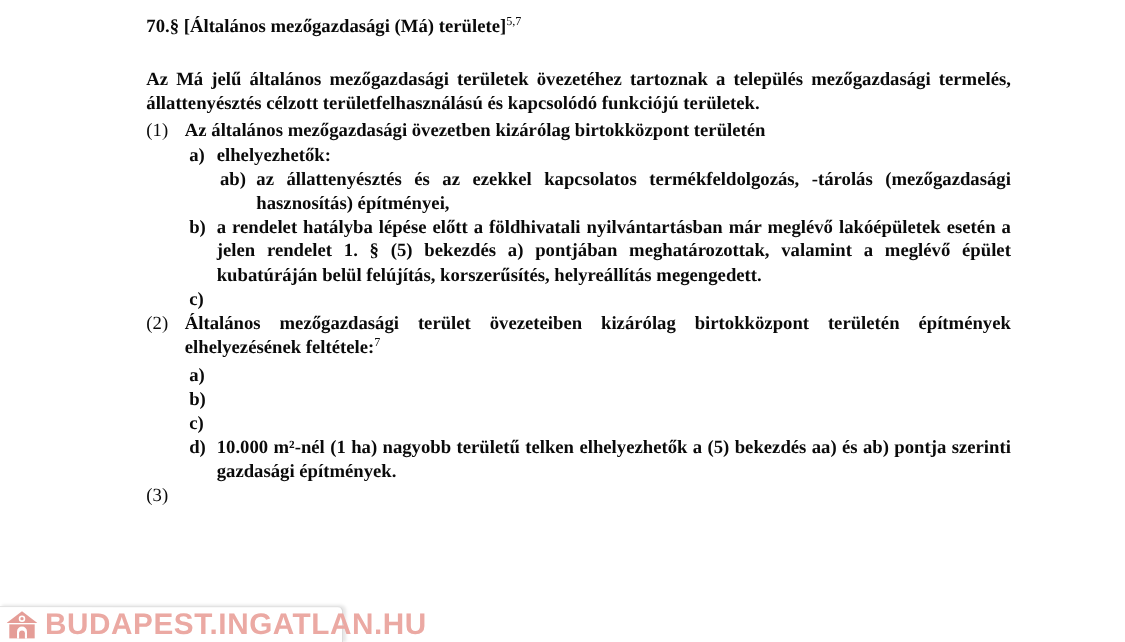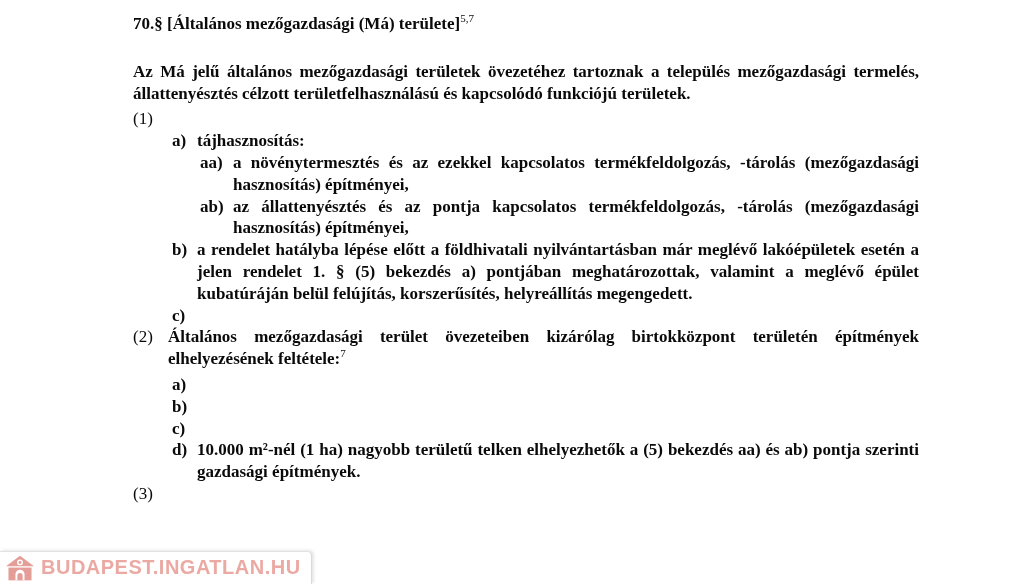--- a/index.html
+++ b/index.html
@@ -65,51 +65,48 @@
     box-shadow: 2px -1px 3px rgba(0,0,0,0.10);
     display: flex;
     align-items: center;
     gap: 7px;
     padding-left: 6px;
     box-sizing: border-box;
   }
   .wm-text {
     font-family: "Liberation Sans", "DejaVu Sans", sans-serif;
     font-weight: bold;
-    font-size: 20px;
+    font-size: 27px;
     letter-spacing: 0.5px;
     color: #eba9a3;
     white-space: nowrap;
     transform: translateY(-1px);
   }
   .wm-icon { width: 28px; height: 26px; flex: 0 0 auto; }
 </style>
 </head>
 <body>
 
 <div class="doc">
 
   <div class="title"><span>70.§ [Általános mezőgazdasági (Má) területe]</span><sup>5,7</sup></div>
 
   <div class="intro">Az Má jelű általános mezőgazdasági területek övezetéhez tartoznak a település mezőgazdasági termelés, állattenyésztés célzott területfelhasználású és kapcsolódó funkciójú területek.</div>
 
   <div class="li lvl1">
-    <span class="marker">(1)</span>
+    <span class="marker">(1)</span><span class="text">Az általános mezőgazdasági övezetben kizárólag birtokközpont területén</span>
   </div>
 
   <div class="li lvl2">
-    <span class="marker">a)</span><span class="text">tájhasznosítás:</span>
+    <span class="marker">a)</span><span class="text">elhelyezhetők:</span>
   </div>
 
-  <div class="li lvl3">
-    <span class="marker">aa)</span><span class="text">a növénytermesztés és az ezekkel kapcsolatos termékfeldolgozás, -tárolás (mezőgazdasági hasznosítás) építményei,</span>
-  </div>
 
   <div class="li lvl3">
-    <span class="marker">ab)</span><span class="text">az állattenyésztés és az pontja kapcsolatos termékfeldolgozás, -tárolás (mezőgazdasági hasznosítás) építményei,</span>
+    <span class="marker">ab)</span><span class="text">az állattenyésztés és az ezekkel kapcsolatos termékfeldolgozás, -tárolás (mezőgazdasági hasznosítás) építményei,</span>
   </div>
 
   <div class="li lvl2">
     <span class="marker">b)</span><span class="text">a rendelet hatályba lépése előtt a földhivatali nyilvántartásban már meglévő lakóépületek esetén a jelen rendelet 1. § (5) bekezdés a) pontjában meghatározottak, valamint a meglévő épület kubatúráján belül felújítás, korszerűsítés, helyreállítás megengedett.</span>
   </div>
 
   <div class="li lvl2">
     <span class="marker">c)</span>
   </div>
 

